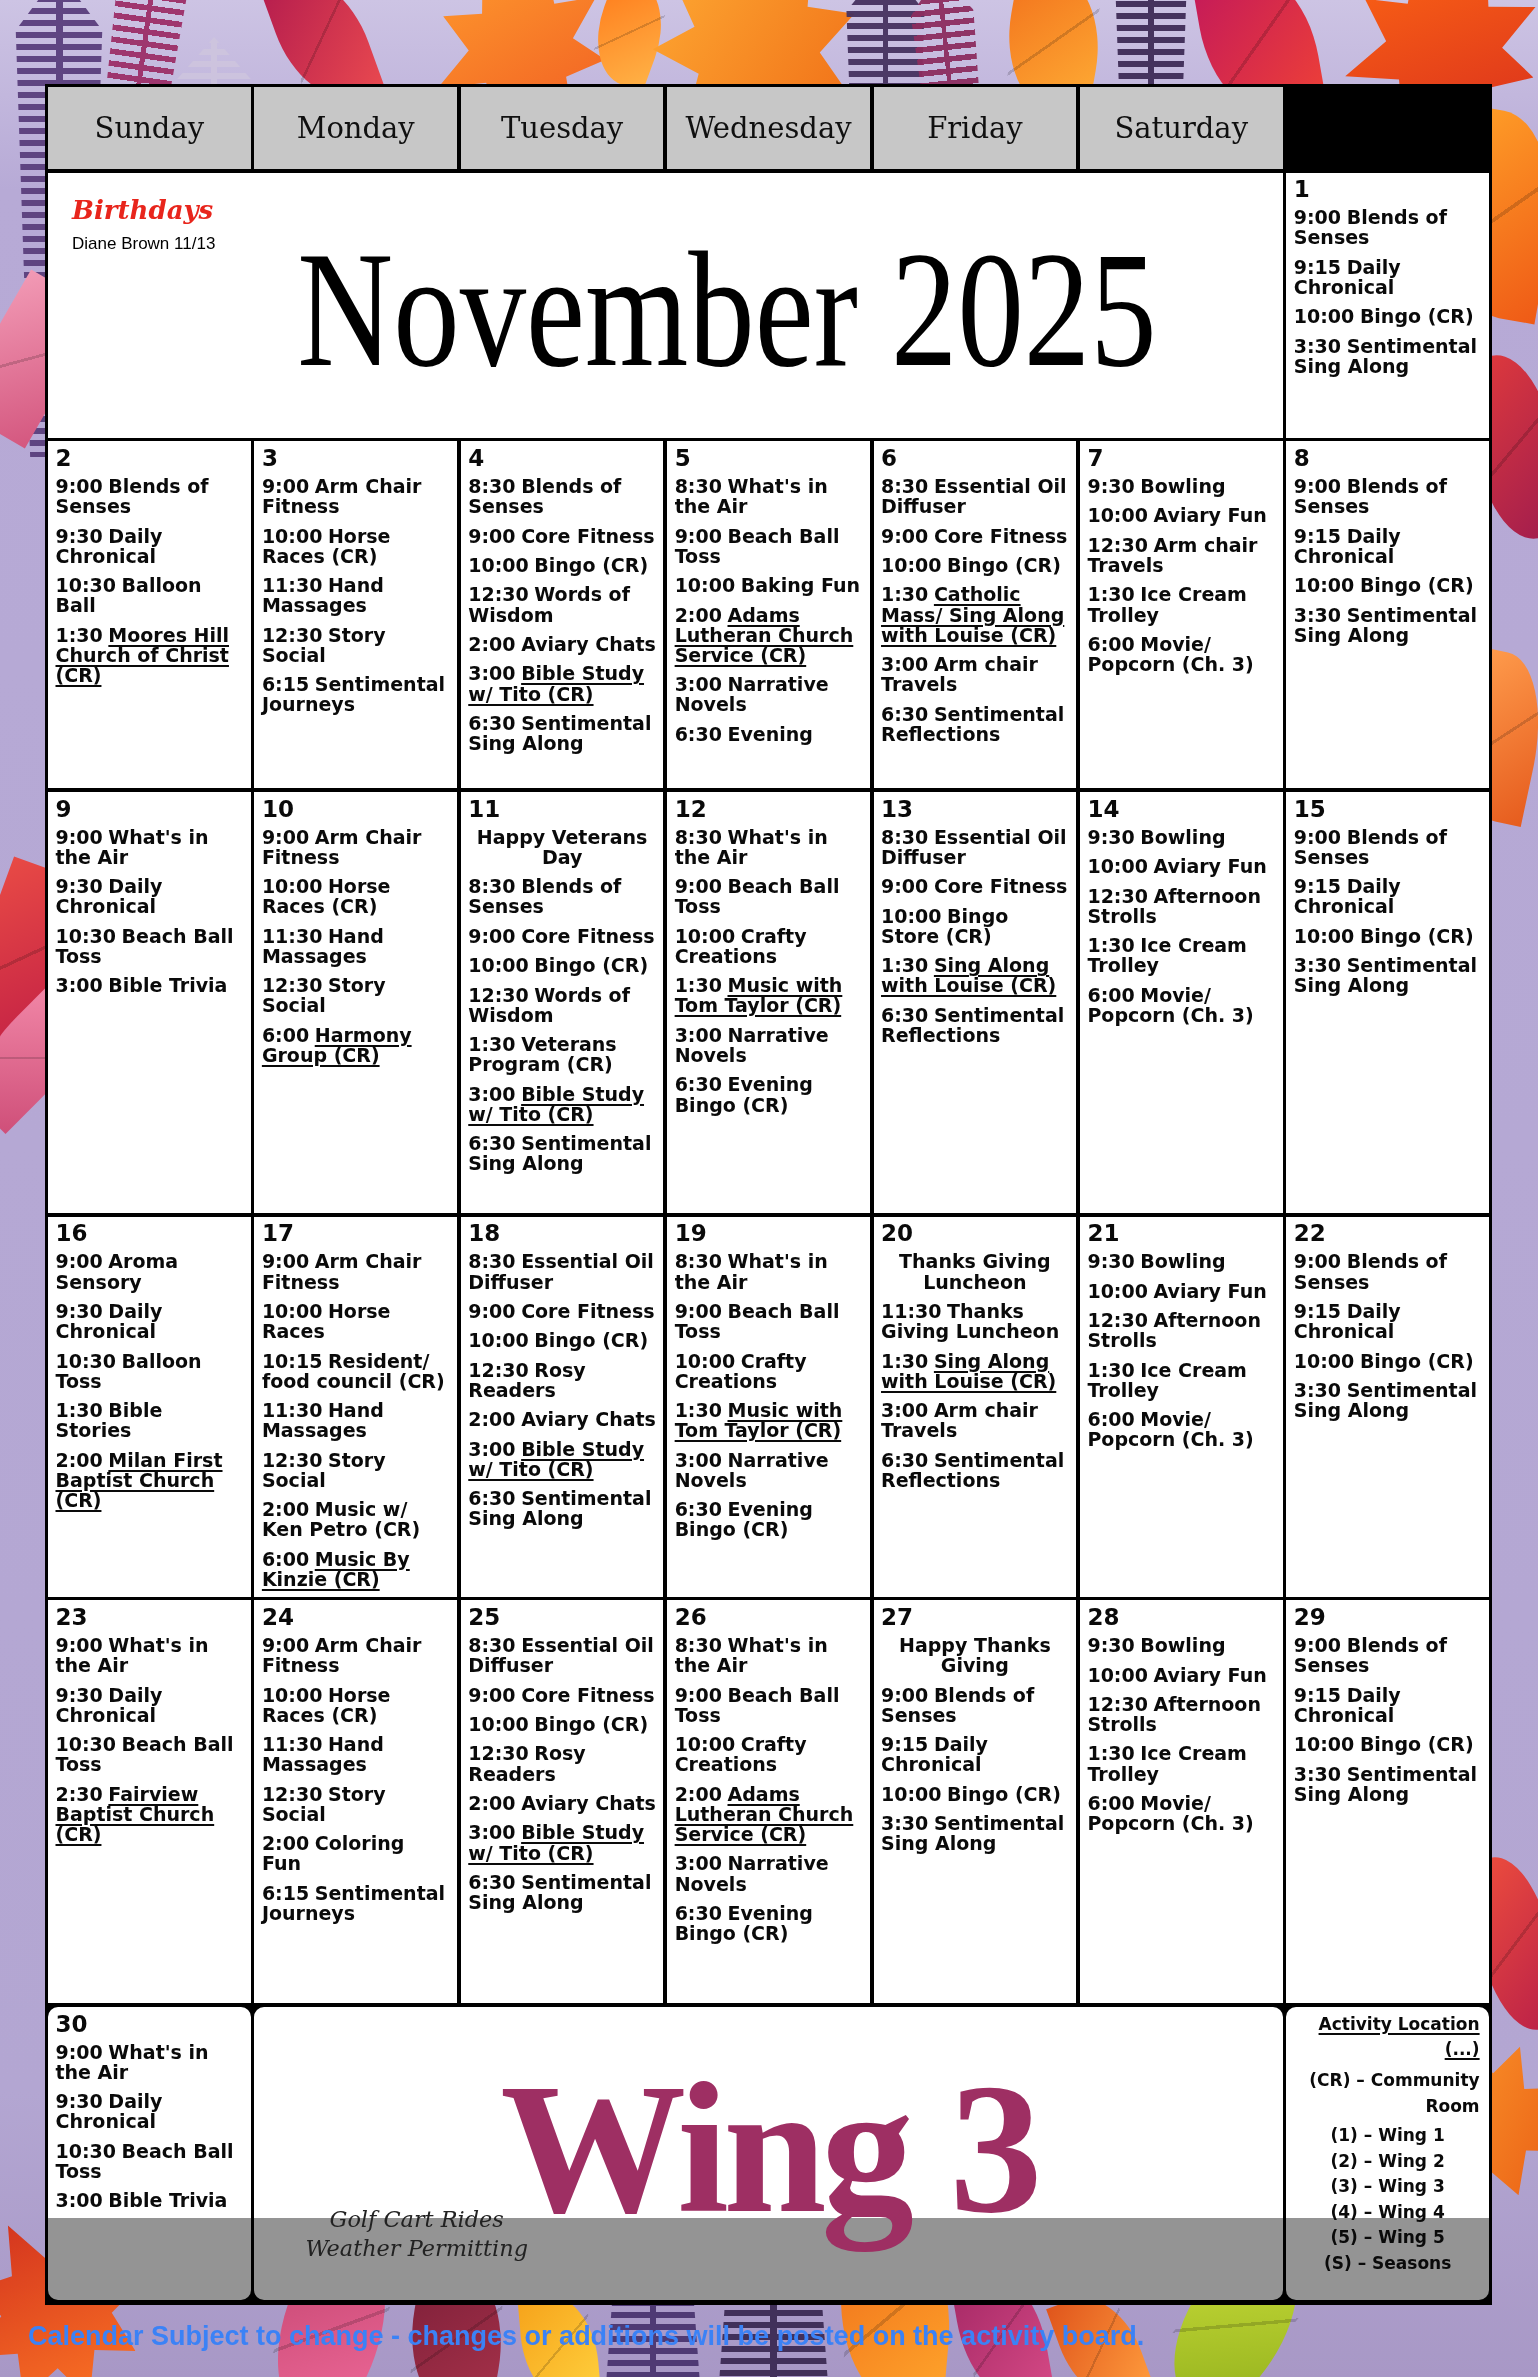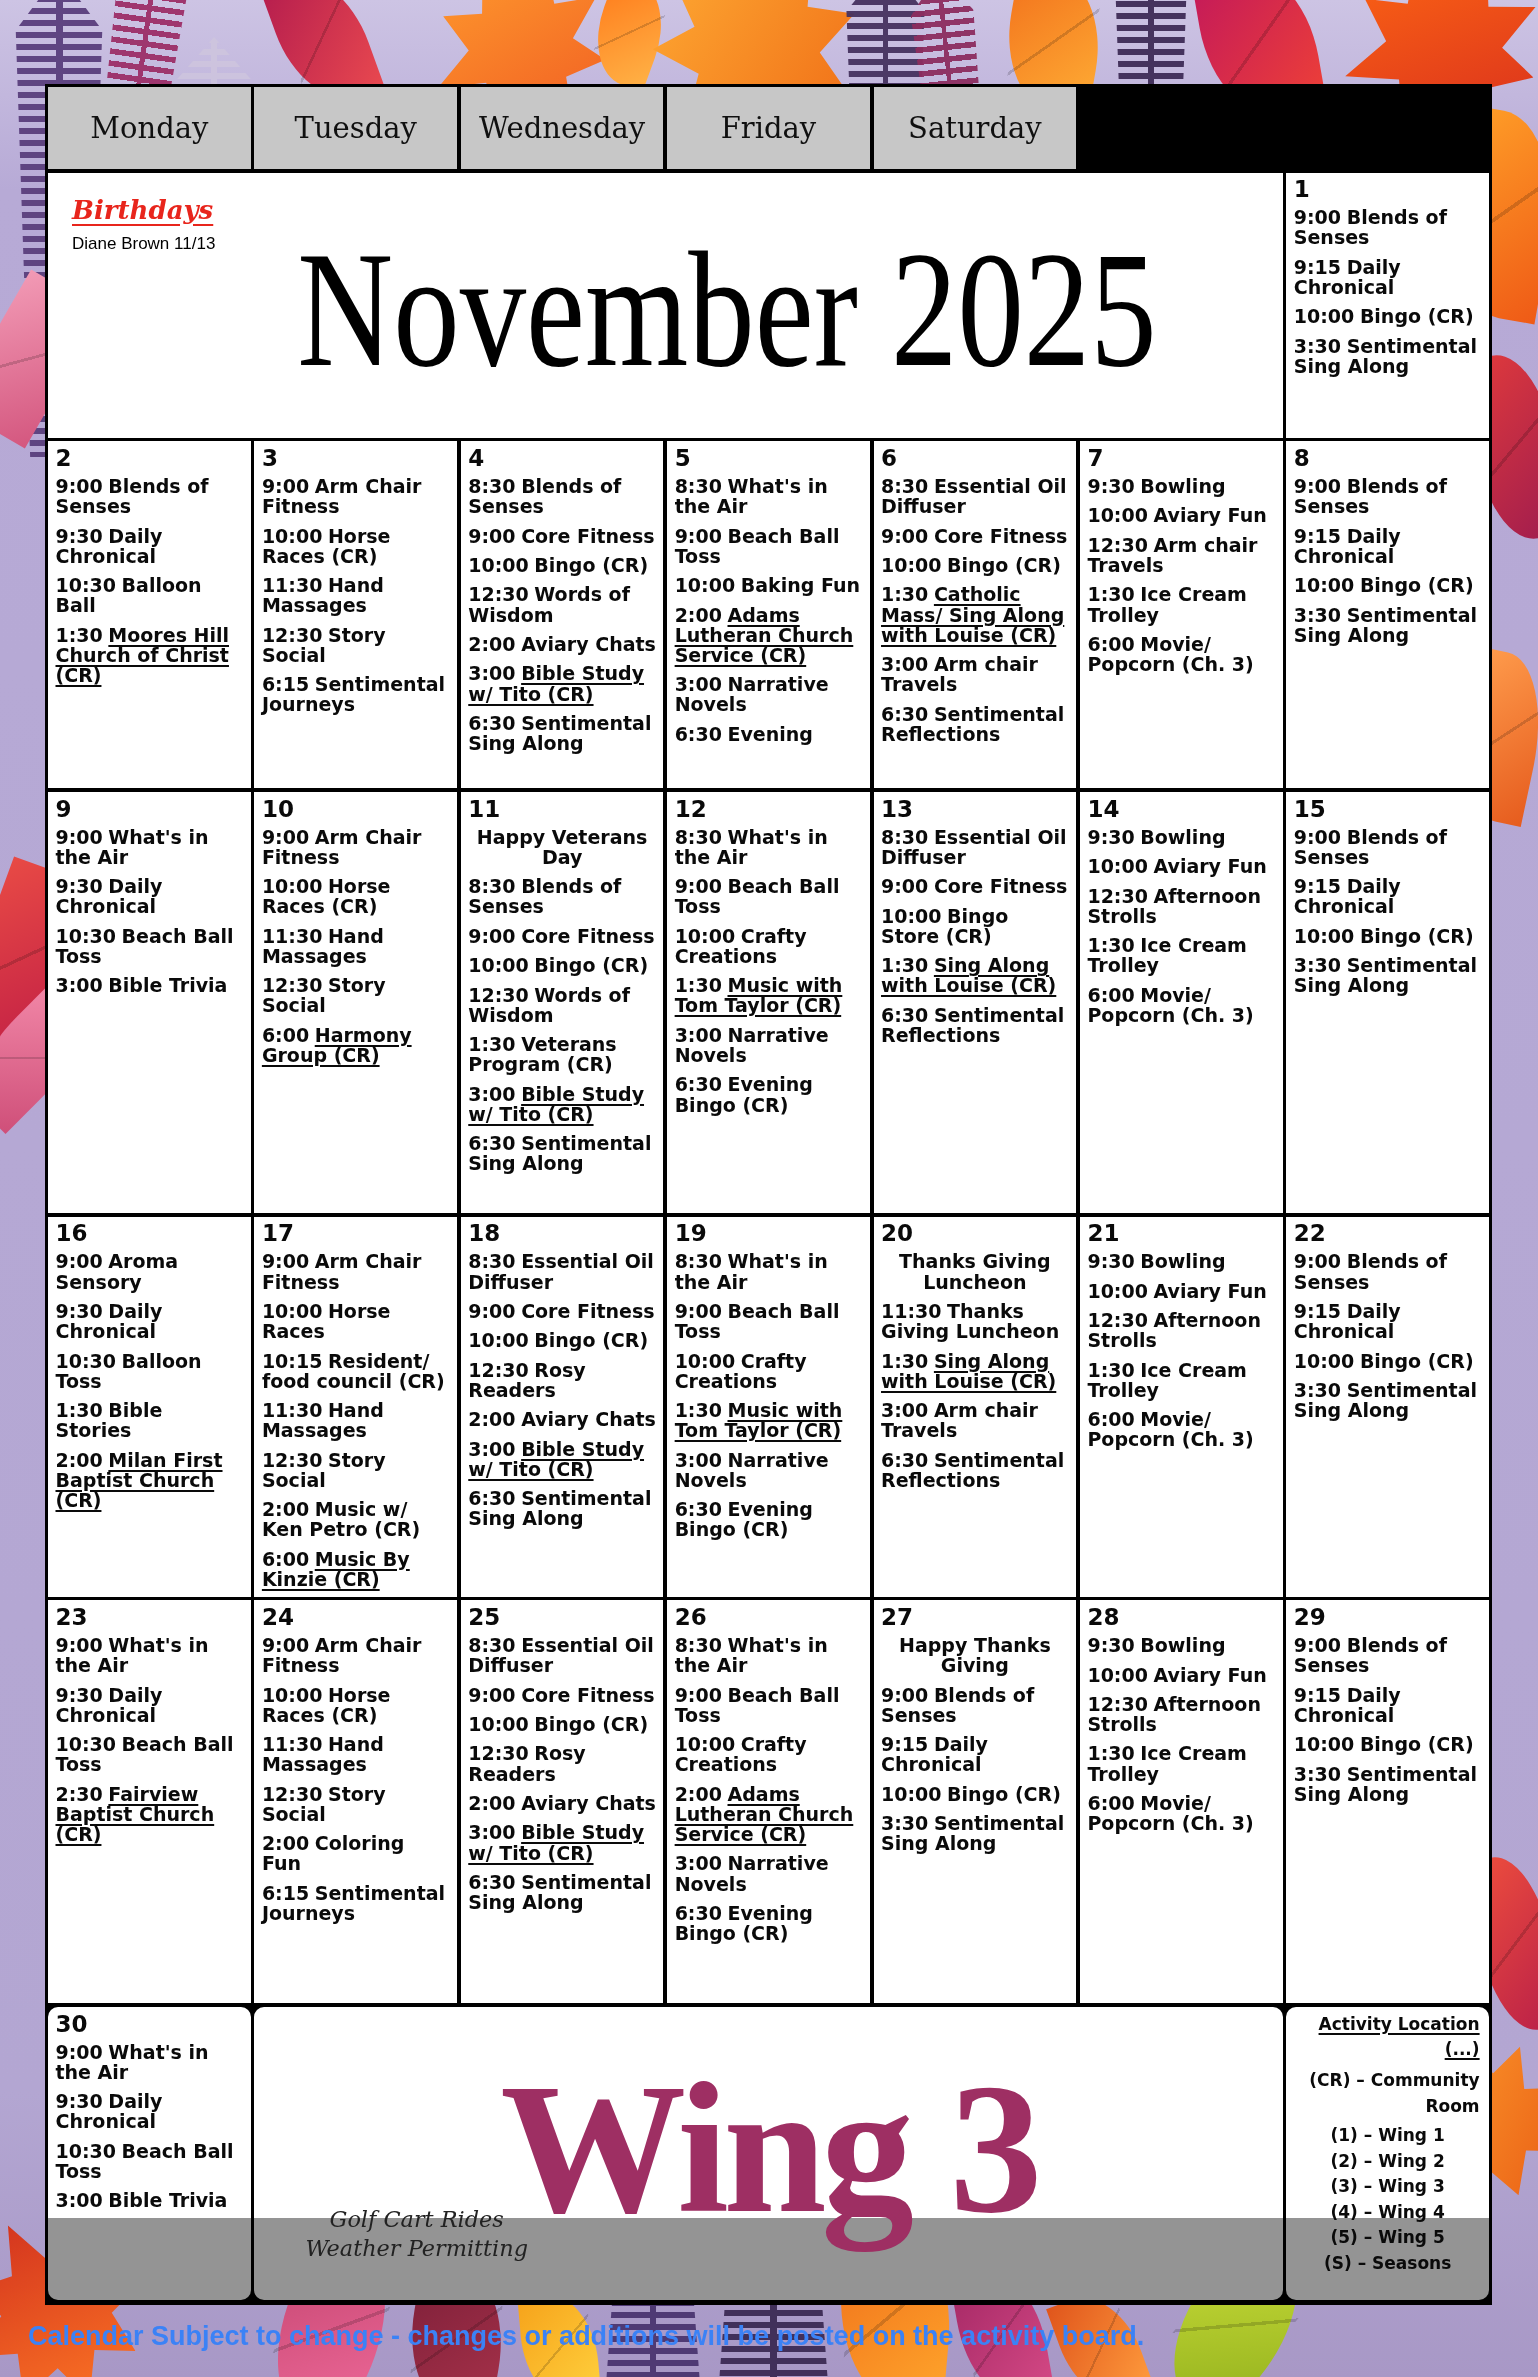--- a/index.html
+++ b/index.html
@@ -35,21 +35,21 @@
   .date{font-size:23px;font-weight:bold;margin-bottom:5.6px;}
   .ev{margin-bottom:9.3px;}
   .ev.center{text-align:center;}
   .t{margin-right:5.6px;}
   .u{text-decoration:underline;text-decoration-thickness:1.9px;text-underline-offset:2.8px;}
 
   
   .masthead{position:relative;background:#fff;padding:0;}
   .birthdays{position:absolute;left:24px;top:24px;z-index:2;}
   .b-label{color:#e8251c;font-family:"DejaVu Serif",serif;font-style:italic;font-weight:bold;
-    font-size:26px;text-decoration:underline;text-underline-offset:4.7px;text-align:right;}
+    font-size:26px;text-underline-offset:4.7px;text-align:right;}
   .b-entry{font-family:"Liberation Sans",sans-serif;font-weight:normal;font-size:17px;
     margin-top:11.2px;color:#000;}
   .month{position:absolute;top:52%;left:55%;transform:translate(-50%,-50%) scaleX(.8);
     font-family:"Liberation Serif",serif;font-size:166px;font-weight:normal;
     white-space:nowrap;color:#000;}
 
   
   .wingcell{position:relative;display:flex;align-items:center;justify-content:center;}
   .wing-label{font-family:"Liberation Serif",serif;font-weight:bold;font-size:186px;
     color:#9e2f63;letter-spacing:-5.6px;margin-top:-9.3px;}
@@ -99,20 +99,23 @@
   <div class="leaf" style="--c1:#ffd23e;--c2:#f6a21a;left:522px;top:2293px;width:75px;height:112px;transform:rotate(175deg);"></div>
   <div class="fern" style="--c:#4a3570;left:597px;top:2172px;width:112px;height:242px;transform:rotate(180deg);"></div>
   <div class="fern" style="--c:#3c2b55;left:708px;top:2144px;width:131px;height:280px;transform:rotate(180deg);"></div>
   <div class="leaf" style="--c1:#ffa62b;--c2:#ef6c1a;left:839px;top:2219px;width:112px;height:186px;transform:rotate(185deg);"></div>
   <div class="leaf" style="--c1:#d64a86;--c2:#a32764;left:960px;top:2265px;width:84px;height:140px;transform:rotate(170deg);"></div>
   <div class="leaf" style="--c1:#ff9d3d;--c2:#e0551c;left:1063px;top:2293px;width:75px;height:112px;transform:rotate(160deg);"></div>
 </div>
 
 <div class="calendar" id="calendar-grid">
     <div class="hcell">
+      <span>Sunday</span>
+    </div>
+    <div class="hcell">
       <span>Monday</span>
     </div>
     <div class="hcell">
       <span>Tuesday</span>
     </div>
     <div class="hcell">
       <span>Wednesday</span>
     </div>
     <div class="hcell">
       <span>Friday</span>

